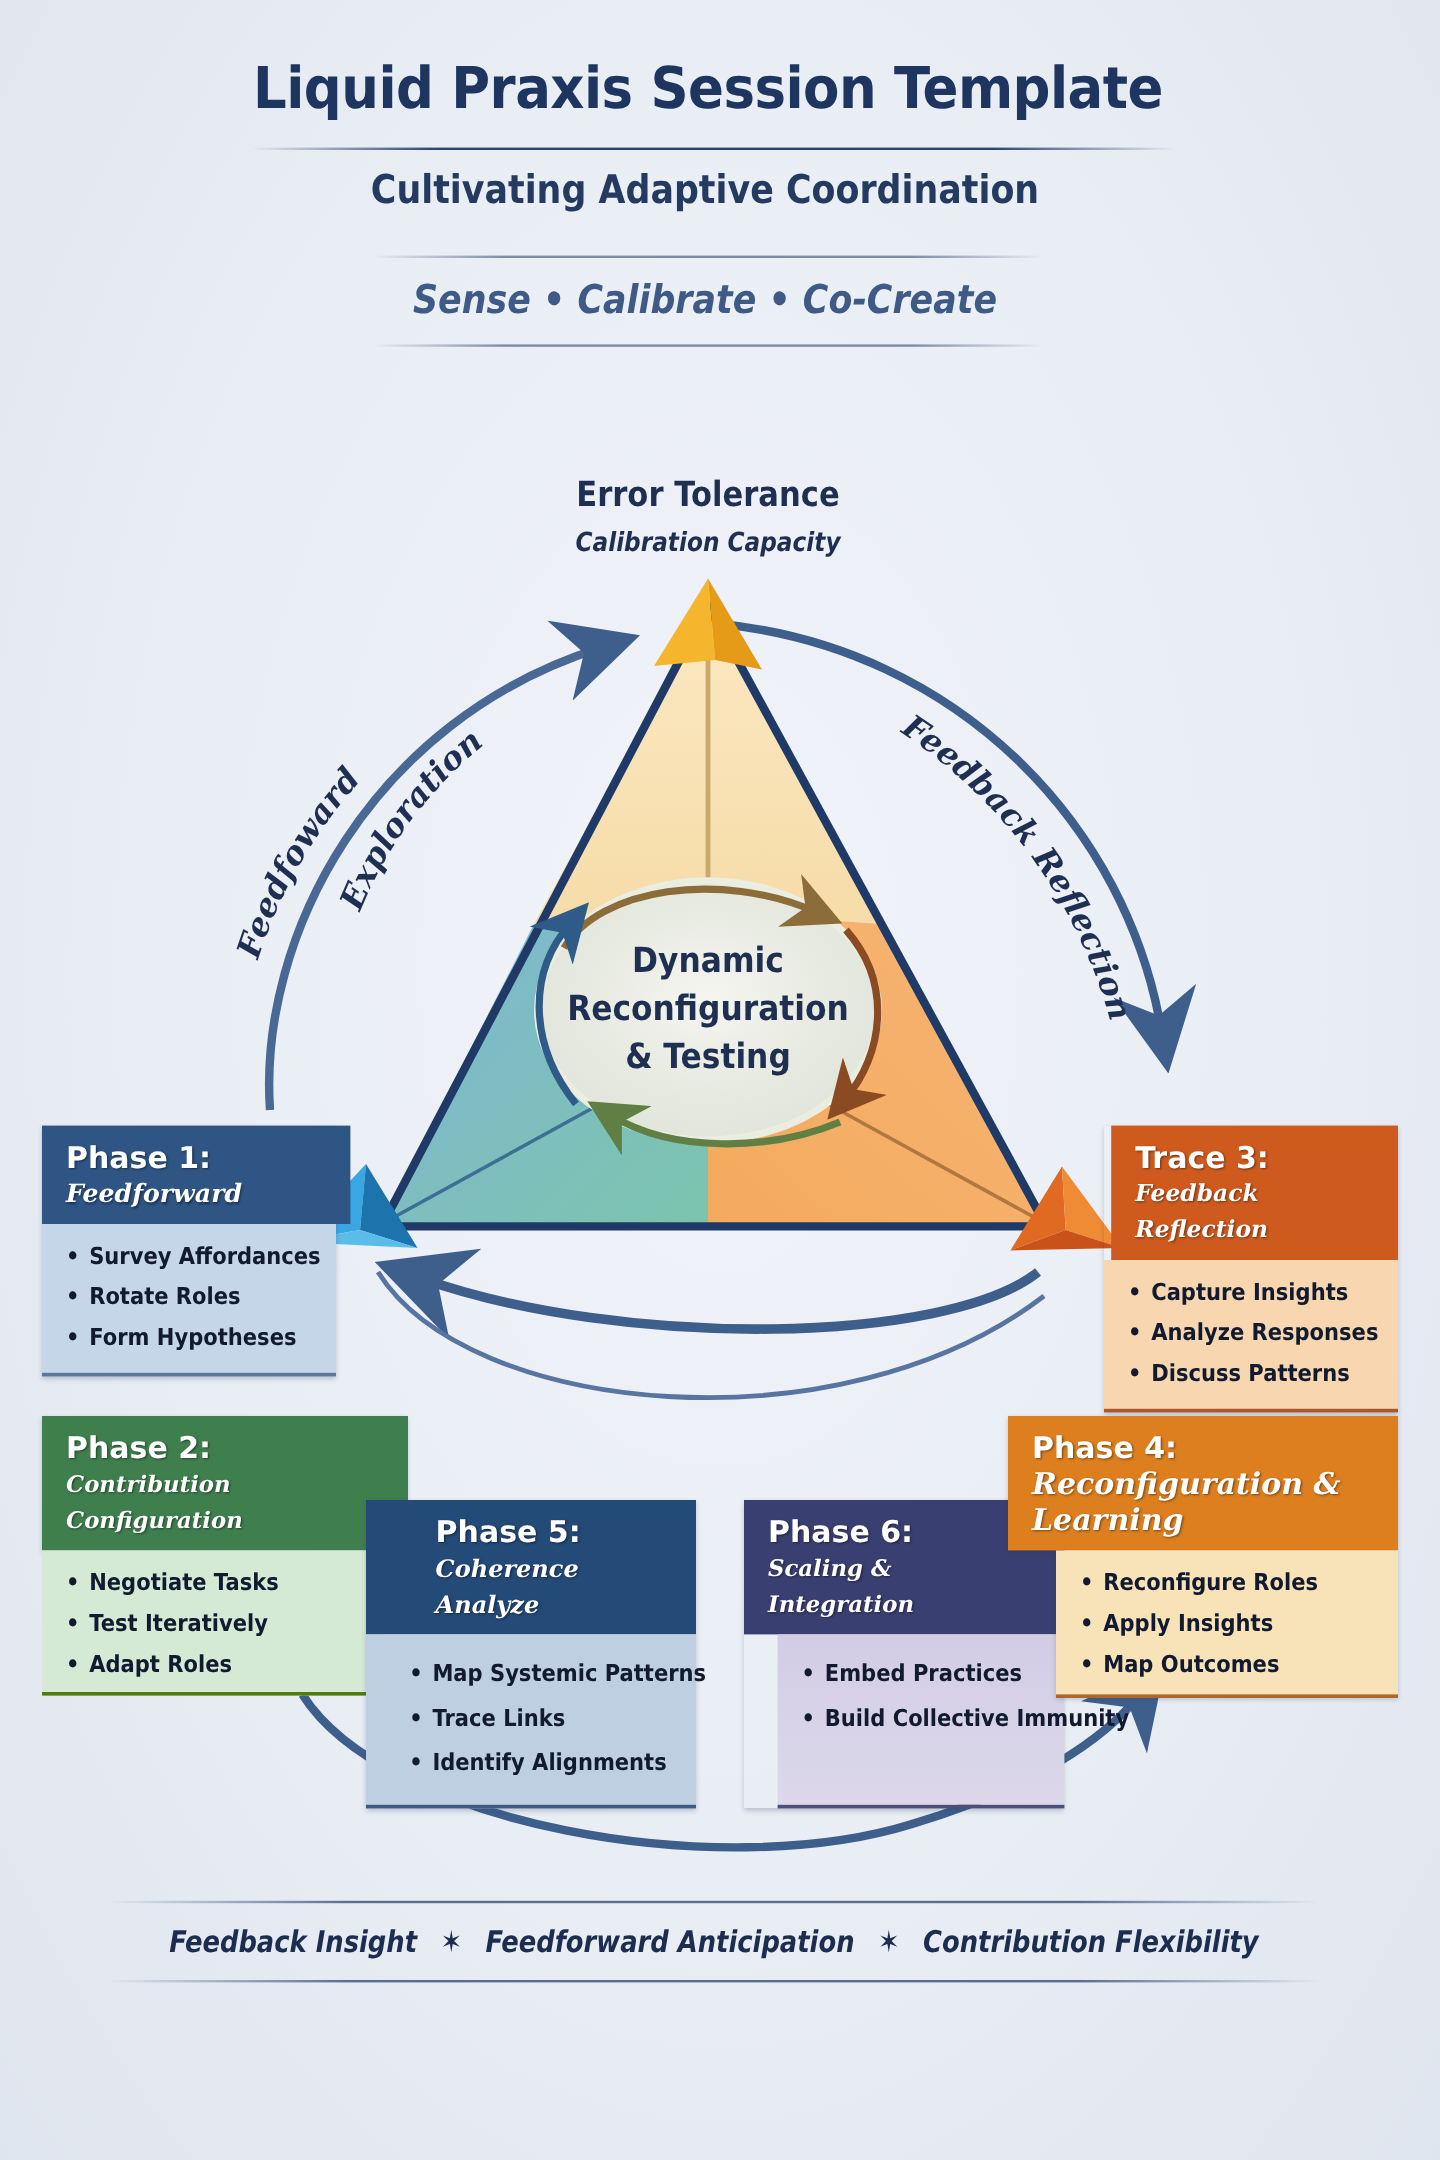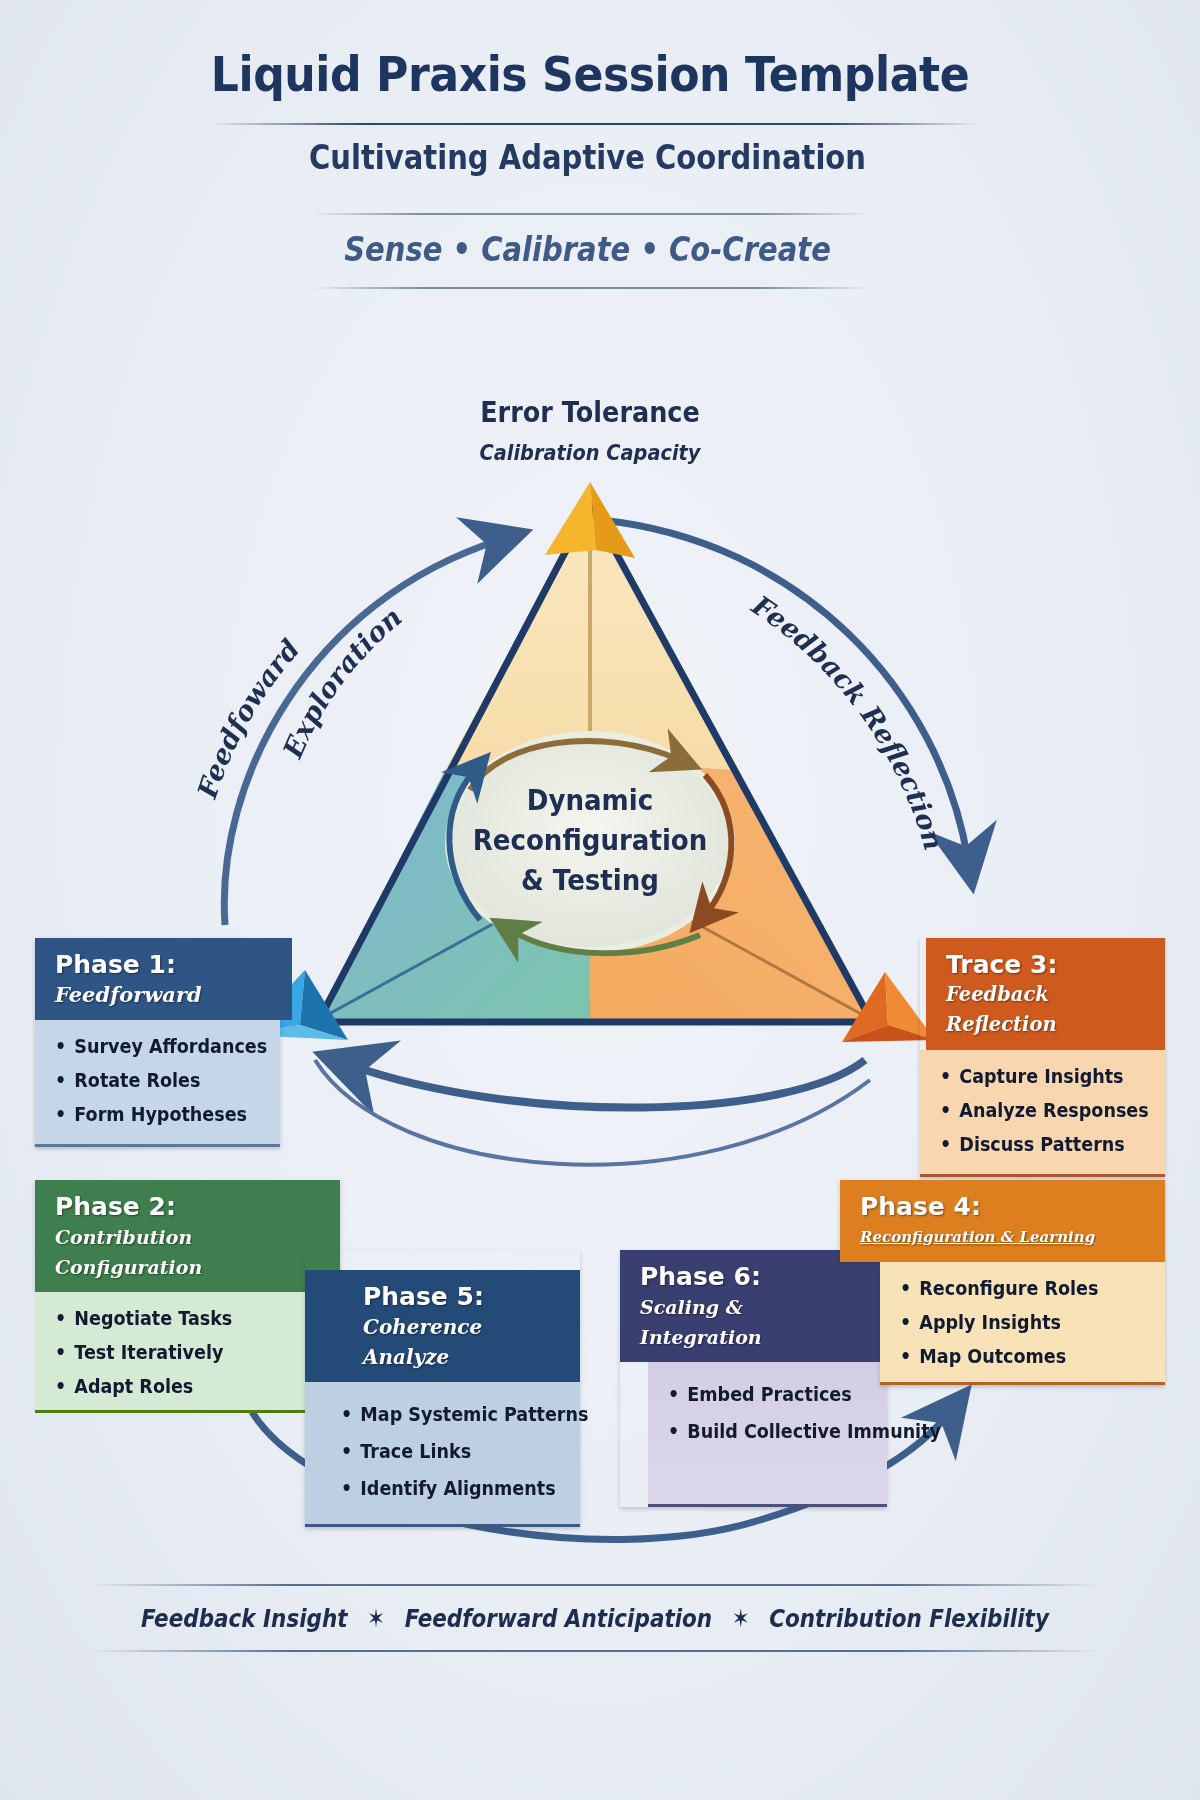--- a/index.html
+++ b/index.html
@@ -190,21 +190,21 @@
   <div class="body" style="background:#d5ead5; border-bottom:3px solid #4d7c0f; height:98px; width:245px;">
     <ul>
       <li>Negotiate Tasks</li>
       <li>Test Iteratively</li>
       <li>Adapt Roles</li>
     </ul>
   </div>
 </div>
 
 <div class="phase" style="left:305px; top:1250px; width:275px;">
-  <div class="hdr" style="background:#244a78; padding-left:58px;margin-top:20px;">
+  <div class="hdr" style="background:#244a78; padding-left:58px;">
     <span class="num">Phase 5:</span>
     <span class="name" style="font-size:20px;">Coherence Analyze</span>
   </div>
   <div class="body" style="background:#bfcfe2; border-bottom:3px solid #3d5a82; height:118px; padding-left:36px; padding-top:14px;">
     <ul>
       <li style="line-height:37px;">Map Systemic Patterns</li>
       <li style="line-height:37px;">Trace Links</li>
       <li style="line-height:37px;">Identify Alignments</li>
     </ul>
   </div>
@@ -219,21 +219,21 @@
     <ul>
       <li style="line-height:37px;">Embed Practices</li>
       <li style="line-height:37px;">Build Collective Immunity</li>
     </ul>
   </div>
 </div>
 
 <div class="phase" style="left:840px; top:1180px; width:325px; box-shadow:none;">
   <div class="hdr" style="background:#dd7f1f; box-shadow:0 2px 4px rgba(40,60,90,0.25);">
     <span class="num">Phase 4:</span>
-    <span class="name" style="font-size:15px;text-decoration:underline;">Reconfiguration &amp; Learning</span>
+    <span class="name" style="font-size:25px;">Reconfiguration &amp; Learning</span>
   </div>
   <div class="body" style="background:#f8e2b8; border-bottom:3px solid #b0662a; height:100px; margin-left:40px; box-shadow:0 2px 4px rgba(40,60,90,0.25);">
     <ul>
       <li>Reconfigure Roles</li>
       <li>Apply Insights</li>
       <li>Map Outcomes</li>
     </ul>
   </div>
 </div>
 

